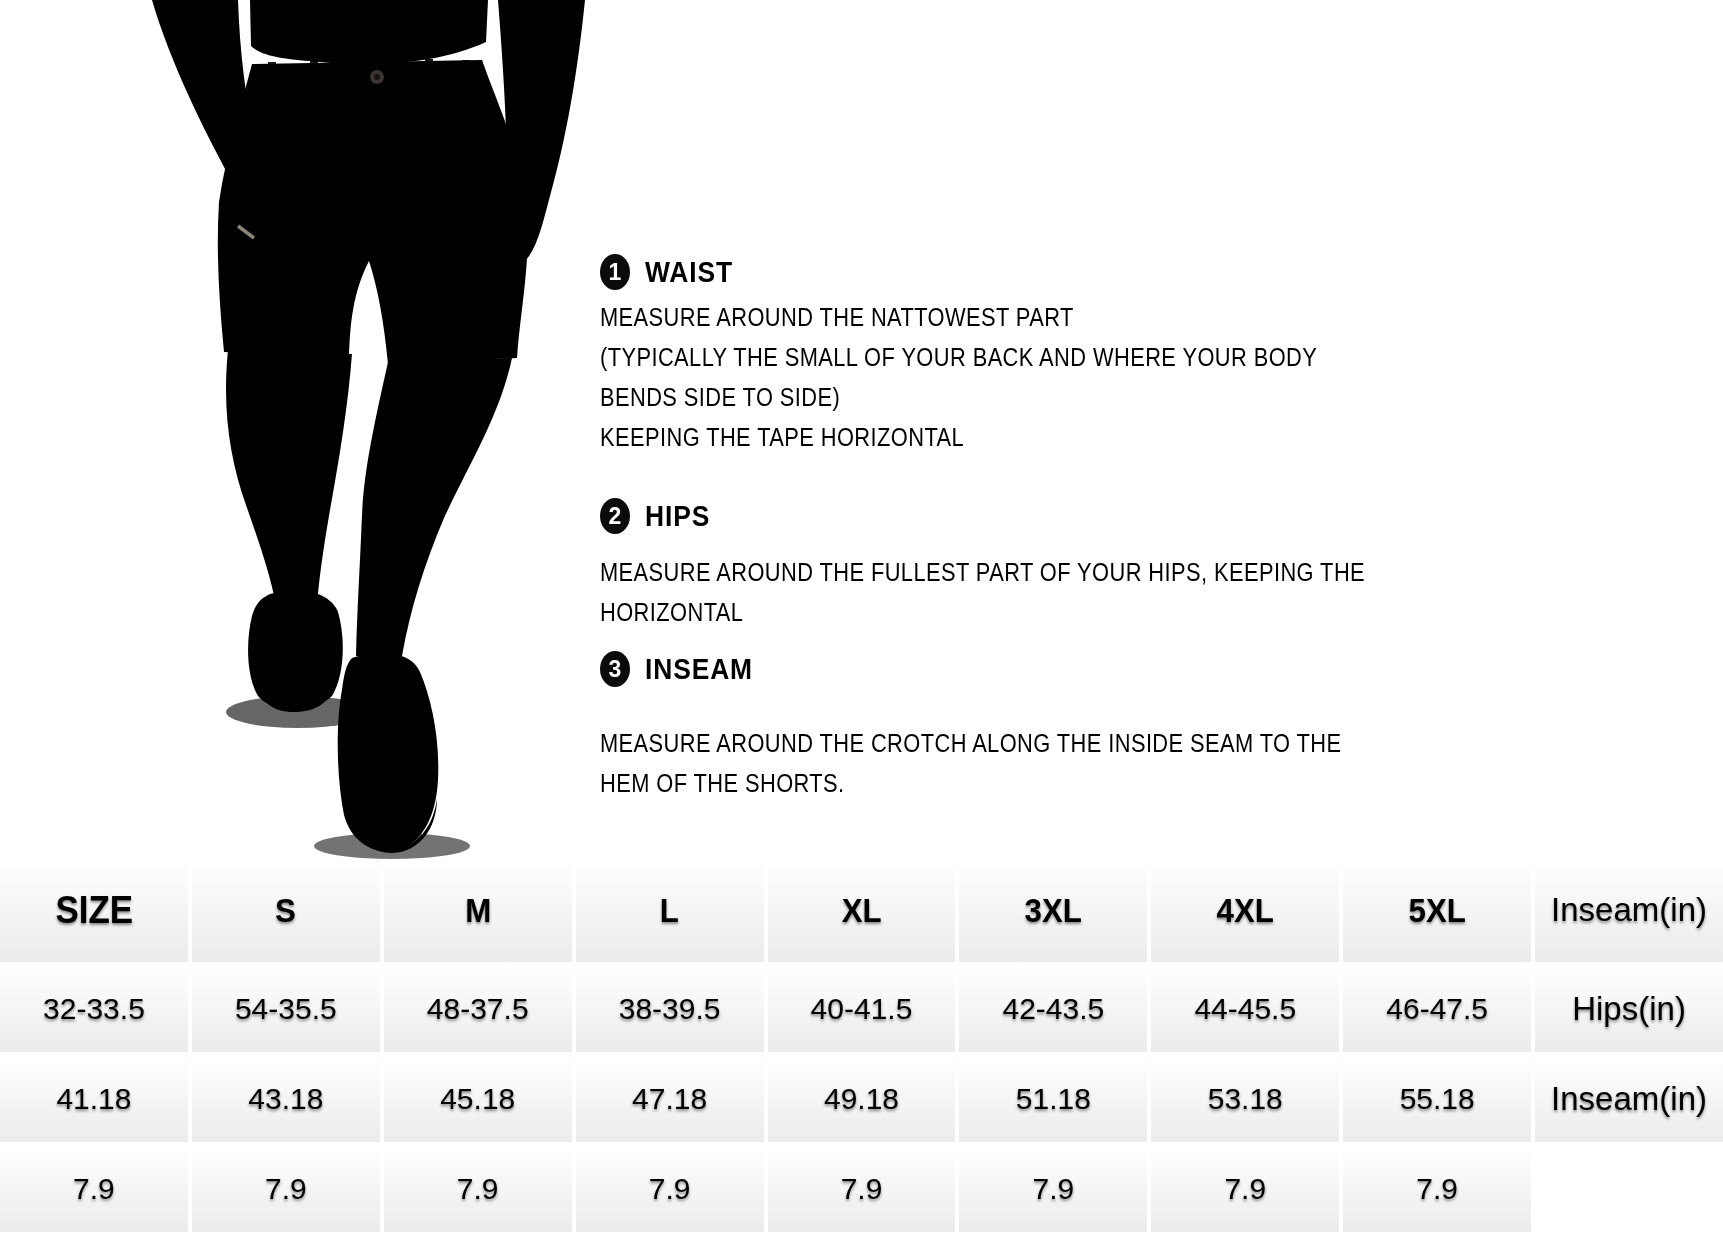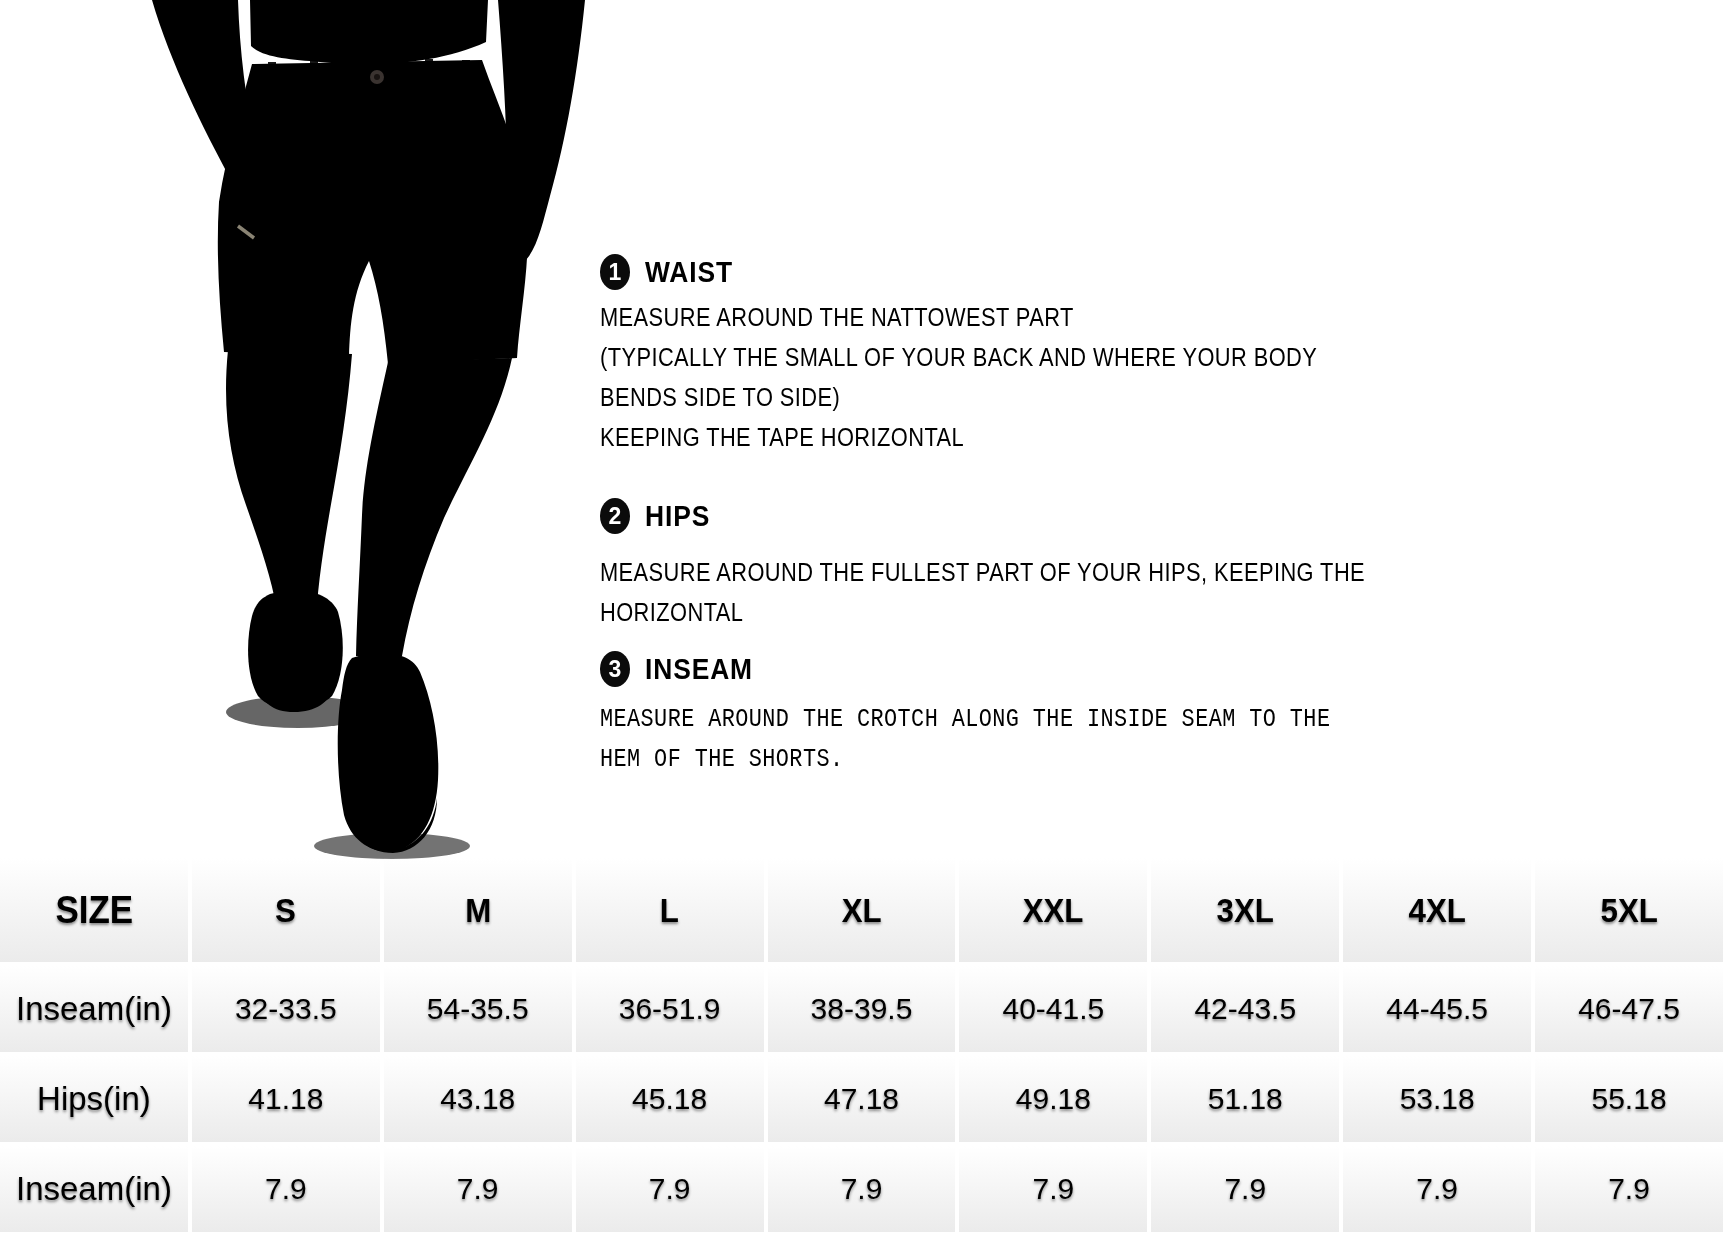--- a/index.html
+++ b/index.html
@@ -21,21 +21,21 @@
     font-weight:bold;font-size:23px;flex:0 0 auto;
   }
   .instr-title{
     font-size:30px;font-weight:bold;color:var(--text-dark);
     letter-spacing:1px;transform:scaleX(.88);transform-origin:left center;white-space:nowrap;
   }
   .instr-lines{font-size:26px;color:var(--text-dark);line-height:40px;white-space:nowrap;}
   .instr-lines div{transform:scaleX(.84);transform-origin:left center;letter-spacing:.5px;}
   .instr-1 .instr-lines{margin-top:5px;}
   .instr-2 .instr-lines{margin-top:16px;}
-  .instr-3 .instr-lines{margin-top:10px;font-family:Liberation Mono, monospace;}
+  .instr-3 .instr-lines{margin-top:34px;}
 
   
   .size-table{
     position:absolute;left:0;top:858px;width:1723px;
     display:grid;grid-template-columns:repeat(9,1fr);
     grid-template-rows:104px 86px 86px 86px;gap:4px;
     background:var(--table-border);border-top:3px solid var(--table-border);
   }
   .cell{
     display:flex;align-items:center;justify-content:center;
@@ -144,35 +144,32 @@
       <div class="cell head-cell">
         <span>M</span>
       </div>
       <div class="cell head-cell">
         <span>L</span>
       </div>
       <div class="cell head-cell">
         <span>XL</span>
       </div>
       <div class="cell head-cell">
-        <span>XXL</span>
-      </div>
-      <div class="cell head-cell">
         <span>3XL</span>
       </div>
       <div class="cell head-cell">
         <span>4XL</span>
       </div>
       <div class="cell head-cell">
         <span>5XL</span>
       </div>
       <div class="cell label-cell">Inseam(in)</div>
       <div class="cell value-cell">32-33.5</div>
       <div class="cell value-cell">54-35.5</div>
-      <div class="cell value-cell">36-51.9</div>
+      <div class="cell value-cell">48-37.5</div>
       <div class="cell value-cell">38-39.5</div>
       <div class="cell value-cell">40-41.5</div>
       <div class="cell value-cell">42-43.5</div>
       <div class="cell value-cell">44-45.5</div>
       <div class="cell value-cell">46-47.5</div>
       <div class="cell label-cell">Hips(in)</div>
       <div class="cell value-cell">41.18</div>
       <div class="cell value-cell">43.18</div>
       <div class="cell value-cell">45.18</div>
       <div class="cell value-cell">47.18</div>

